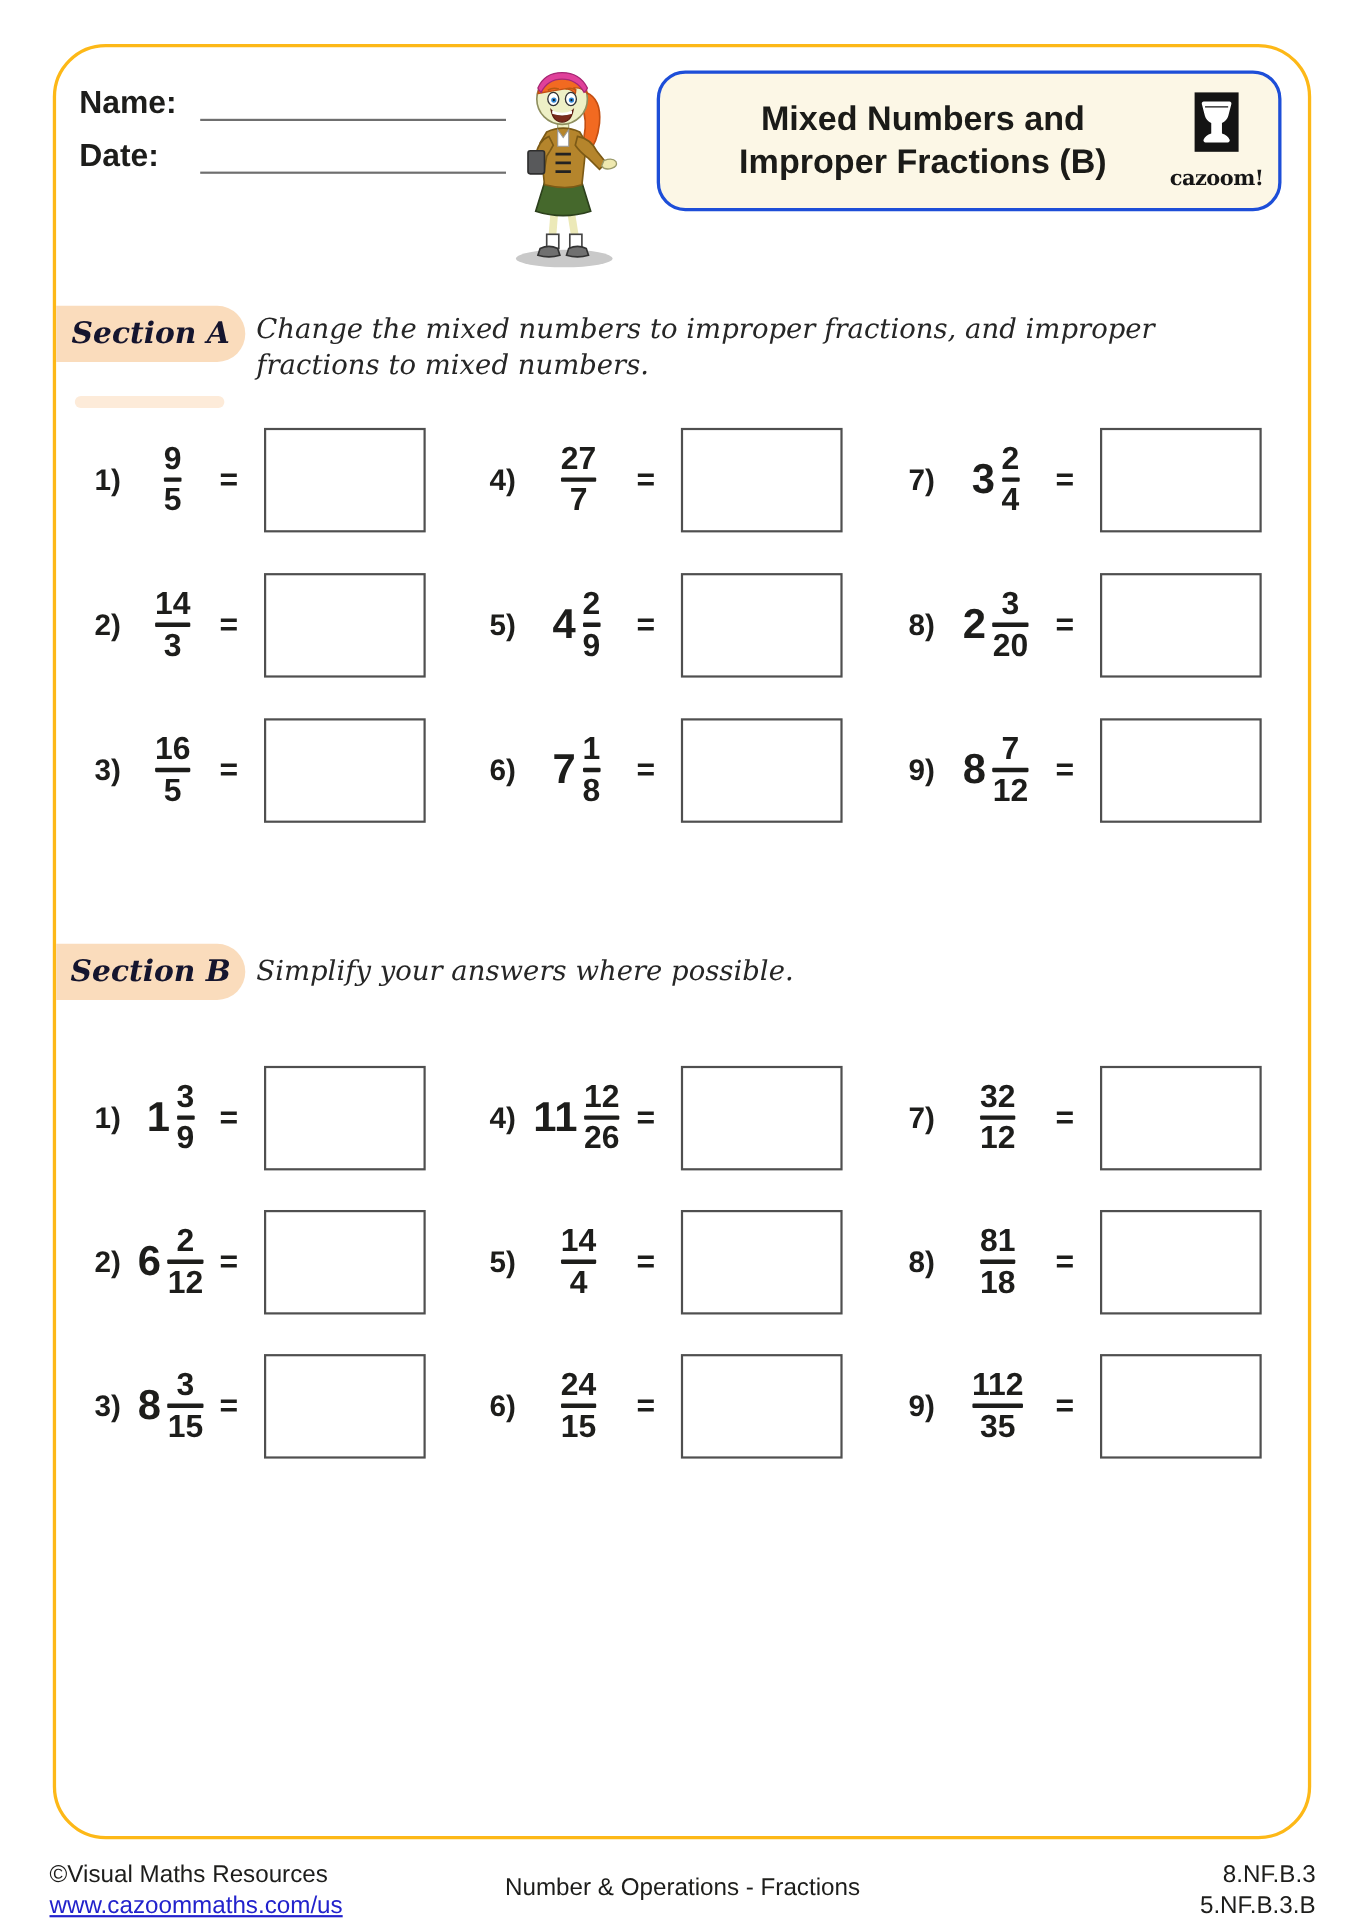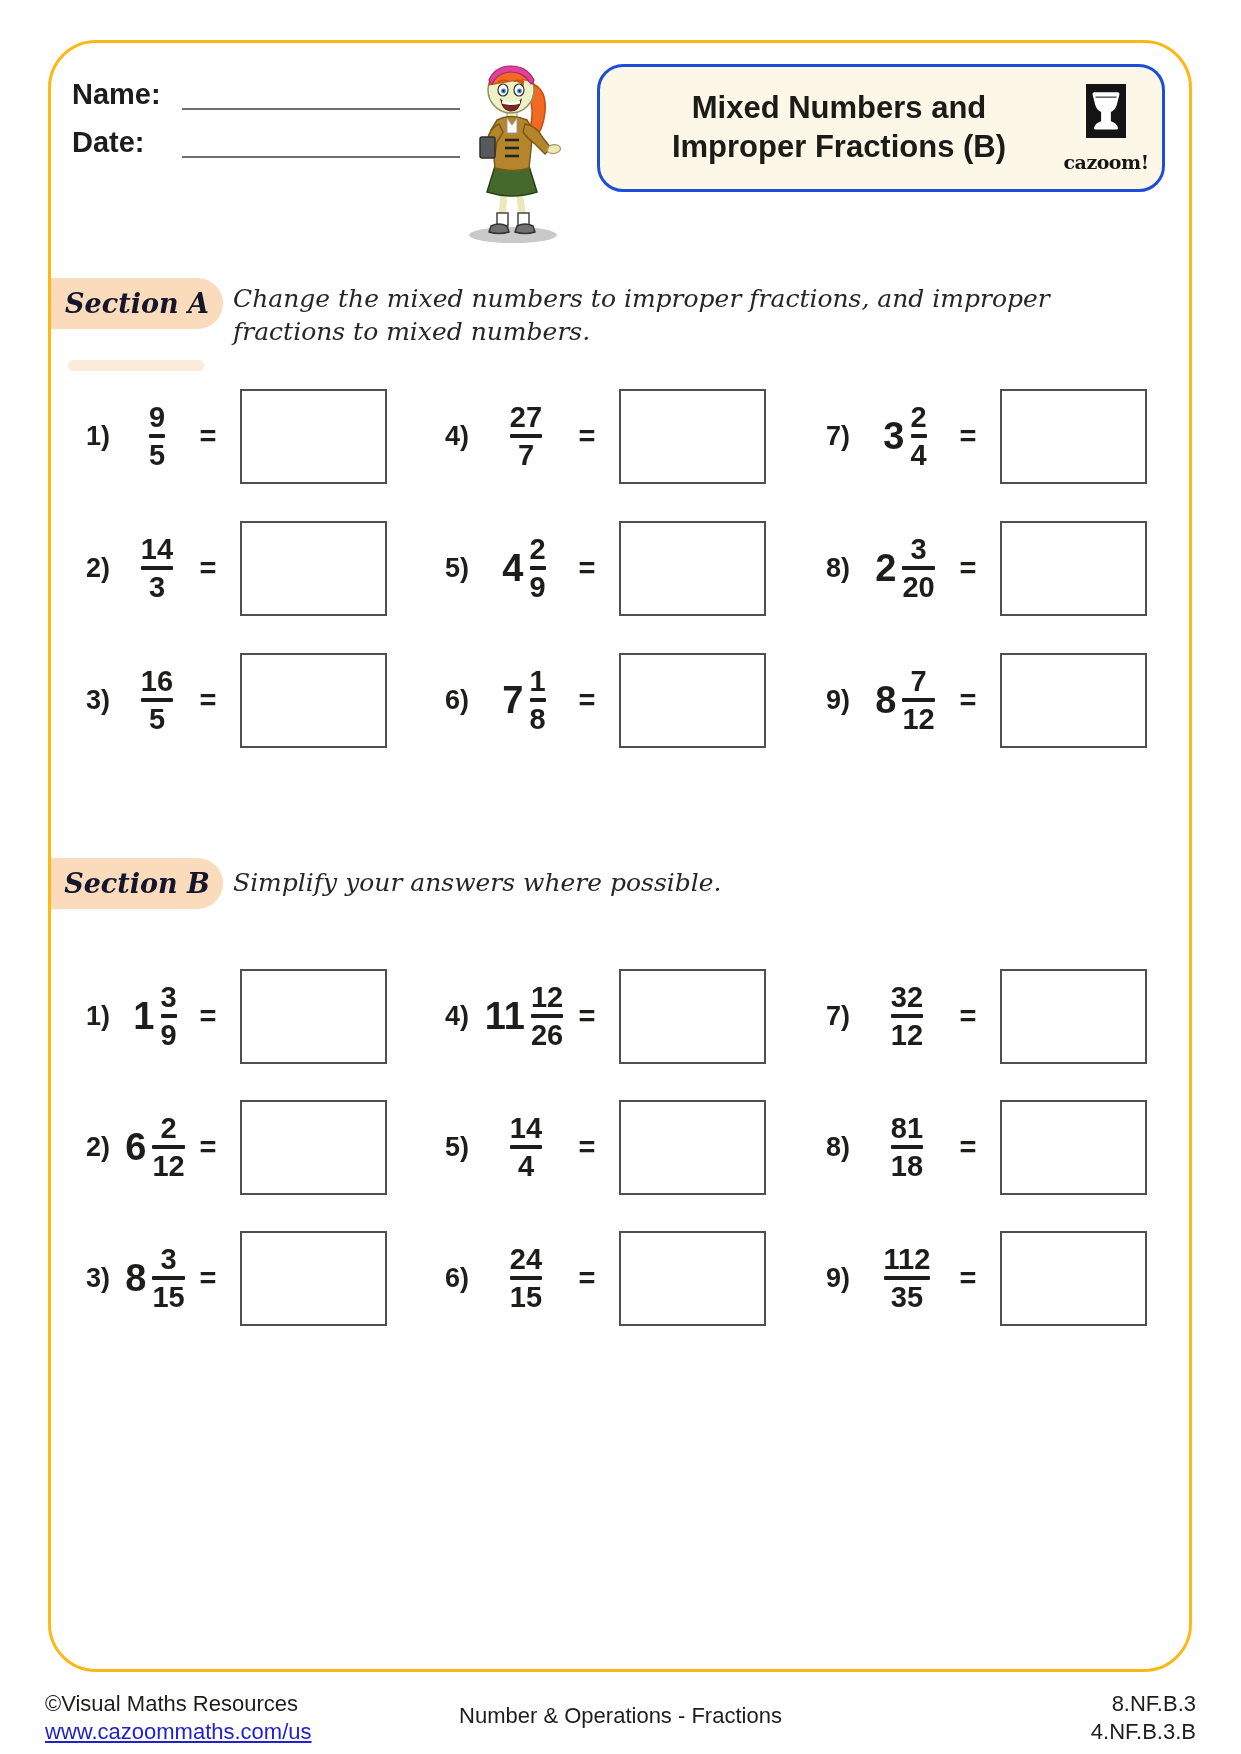--- a/index.html
+++ b/index.html
@@ -377,14 +377,14 @@
   <span class="abox"></span>
 </div>
 
 <div class="footer-left">
   <div>©Visual Maths Resources</div>
   <div class="footer-link">www.cazoommaths.com/us</div>
 </div>
 <div class="footer-center">Number &amp; Operations - Fractions</div>
 <div class="footer-right">
   <div>8.NF.B.3</div>
-  <div>4.NF.B.3.B</div>
+  <div>5.NF.B.3.B</div>
 </div>
 
 </body></html>

